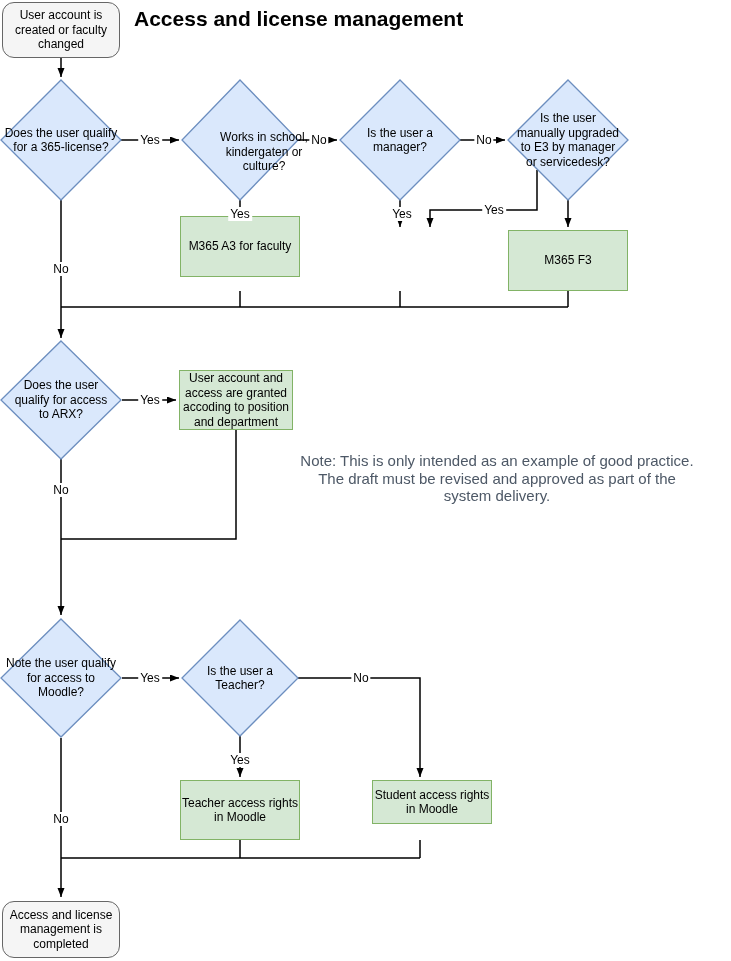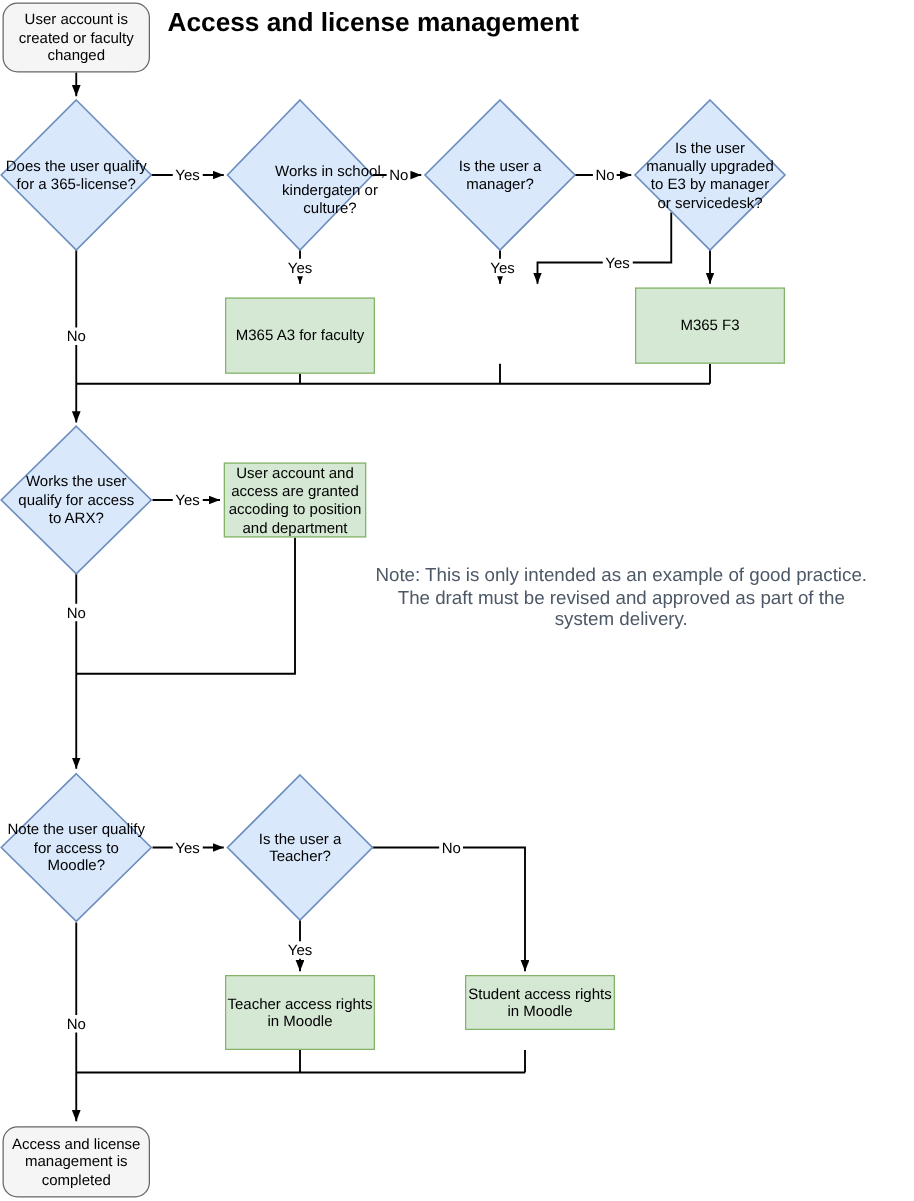--- a/index.html
+++ b/index.html
@@ -61,31 +61,31 @@
       <polygon points="240,620 298,678 240,736 182,678"></polygon>
     </g>
   </svg>
 
   <div class="title">Access and license management</div>
   <div class="note">Note: This is only intended as an example of good practice. The draft must be revised and approved as part of the system delivery.</div>
 
   <div class="node terminator" style="left:2px;top:2px;width:118px;height:56px;">User account is created or faculty changed</div>
   <div class="node terminator" style="left:2px;top:901px;width:118px;height:57px;">Access and license management is completed</div>
 
-  <div class="node process" style="left:180px;top:238px;width:120px;height:61px;">M365 A3 for faculty</div>
+  <div class="node process" style="left:180px;top:216px;width:120px;height:61px;">M365 A3 for faculty</div>
   <div class="node process" style="left:508px;top:230px;width:120px;height:61px;">M365 F3</div>
   <div class="node process" style="left:179px;top:370px;width:114px;height:60px;padding:0 2px;">User account and access are granted accoding to position and department</div>
   <div class="node process" style="left:180px;top:780px;width:120px;height:60px;">Teacher access rights in Moodle</div>
   <div class="node process" style="left:372px;top:780px;width:120px;height:44px;">Student access rights in Moodle</div>
 
   <div class="dtext" style="left:1px;top:110px;width:120px;height:60px;">Does the user qualify for a 365-license?</div>
   <div class="dtext" style="left:194px;top:122px;width:92px;height:60px;margin-left:24px;">Works in school, kindergaten or culture?</div>
   <div class="dtext" style="left:360px;top:110px;width:80px;height:60px;">Is the user a manager?</div>
   <div class="dtext" style="left:515px;top:108px;width:106px;height:64px;">Is the user manually upgraded to E3 by manager or servicedesk?</div>
-  <div class="dtext" style="left:11px;top:370px;width:100px;height:60px;">Works the user qualify for access to ARX?</div>
+  <div class="dtext" style="left:11px;top:370px;width:100px;height:60px;">Does the user qualify for access to ARX?</div>
   <div class="dtext" style="left:4px;top:648px;width:114px;height:60px;">Note the user qualify for access to Moodle?</div>
   <div class="dtext" style="left:200px;top:648px;width:80px;height:60px;">Is the user a Teacher?</div>
 
   <span class="elabel" style="left:150px;top:140px;">Yes</span>
   <span class="elabel" style="left:319px;top:140px;">No</span>
   <span class="elabel" style="left:484px;top:140px;">No</span>
   <span class="elabel" style="left:240px;top:214px;">Yes</span>
   <span class="elabel" style="left:402px;top:214px;">Yes</span>
   <span class="elabel" style="left:494px;top:210px;">Yes</span>
   <span class="elabel" style="left:61px;top:269px;">No</span>

